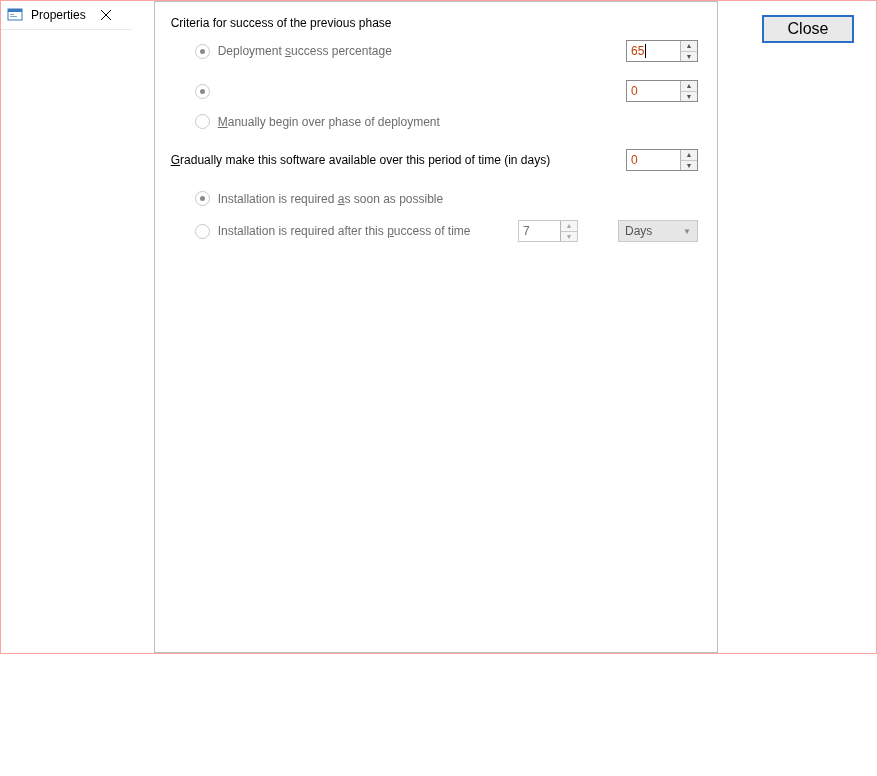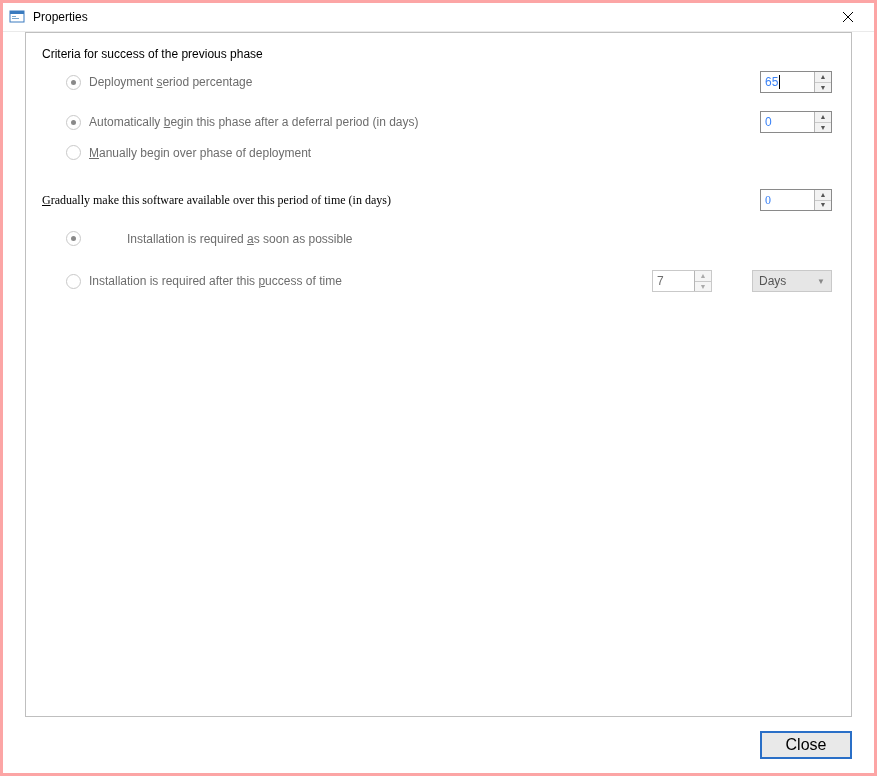--- a/index.html
+++ b/index.html
@@ -5,25 +5,24 @@
   html,body{margin:0;padding:0;height:100%;}
   body{
     font-family:"Segoe UI",Tahoma,sans-serif;
     font-size:12px;
     background:#fff;
     color:#000;
   }
   .window{
     box-sizing:border-box;
     width:877px;
-    height:776px;
-    border:3px solid #fca5a5;
-    background:#fff;
-    display:flex;
-    flex-direction:column;
+    height:654px;
+    border:1px solid #fca5a5;
+    background:#fff;
+    display:flex;
   }
   
   .titlebar{
     height:28px;
     display:flex;
     align-items:center;
     padding:0 6px 0 6px;
     border-bottom:1px solid #eaeaea;
   }
   .titlebar .app-icon{
@@ -121,21 +120,21 @@
     background:#fff;
     box-sizing:border-box;
   }
   .spin.w64{ width:72px;}
   .spin.w64n{ width:60px;}
   .spin .val{
     flex:1;
     padding:0 4px;
     display:flex;align-items:center;
     font-size:12px;
-    color:#3b82f6;
+    color:#c2410c;
     outline:none;
     border:none;
     background:transparent;
   }
   .spin.disabled{ border-color:#c9c9c9;}
   .spin.disabled .val{ color:#6d6d6d;}
   .spin .btns{
     width:16px;
     border-left:1px solid #b5b5b5;
     display:flex;flex-direction:column;
@@ -220,74 +219,71 @@
 
 
   <div class="tabpanel">
 
     <div class="section-label">Criteria for success of the previous phase</div>
     <div class="row indent">
       <span class="radio disabled">
           <span class="dot"></span>
         </span>
       <span class="opt-label">
-        <span>Deployment </span><span class="ul">s</span><span>eriod percentage</span>
+        <span>Deployment </span><span class="ul">s</span><span>uccess percentage</span>
       </span>
       <span class="spacer"></span>
       <span class="spin w64">
         <span class="val">
             <span>65</span>
             <span class="caret-black"></span>
           </span>
         <span class="btns">
           <div>▲</div>
           <div>▼</div>
         </span>
       </span>
     </div>
 
     <div class="row indent">
       <span class="radio disabled">
           <span class="dot"></span>
         </span>
-      <span class="opt-label">
-        <span>Automatically </span><span class="ul">b</span><span>egin this phase after a deferral period (in days)</span>
-      </span>
       <span class="spacer"></span>
       <span class="spin w64">
         <span class="val">0</span>
         <span class="btns">
           <div>▲</div>
           <div>▼</div>
         </span>
       </span>
     </div>
     <div class="row indent" style="margin-top:-6px;margin-bottom:18px;">
       <span class="radio disabled"></span>
       <span class="opt-label">
         <span class="ul">M</span><span>anually begin over phase of deployment</span>
       </span>
     </div>
 
-    <div class="wide-row" style="margin-top:29px;margin-bottom:20px;font-family:Liberation Serif, serif;">
+    <div class="wide-row" style="margin-top:20px;margin-bottom:20px;">
       <span class="lab">
         <span class="ul">G</span><span>radually make this software available over this period of time (in days)</span>
       </span>
       <span class="right-group">
         <span class="spin w64">
           <span class="val">0</span>
           <span class="btns">
             <div>▲</div>
             <div>▼</div>
           </span>
         </span>
       </span>
     </div>
 
-    <div class="row indent tight" style="margin-bottom:24px;gap:38px;">
+    <div class="row indent tight" style="margin-bottom:14px;">
       <span class="radio disabled">
           <span class="dot"></span>
         </span>
       <span class="opt-label">
         <span>Installation is required </span><span class="ul">a</span><span>s soon as possible</span>
       </span>
     </div>
     <div class="row indent">
       <span class="radio disabled"></span>
       <span class="opt-label">

